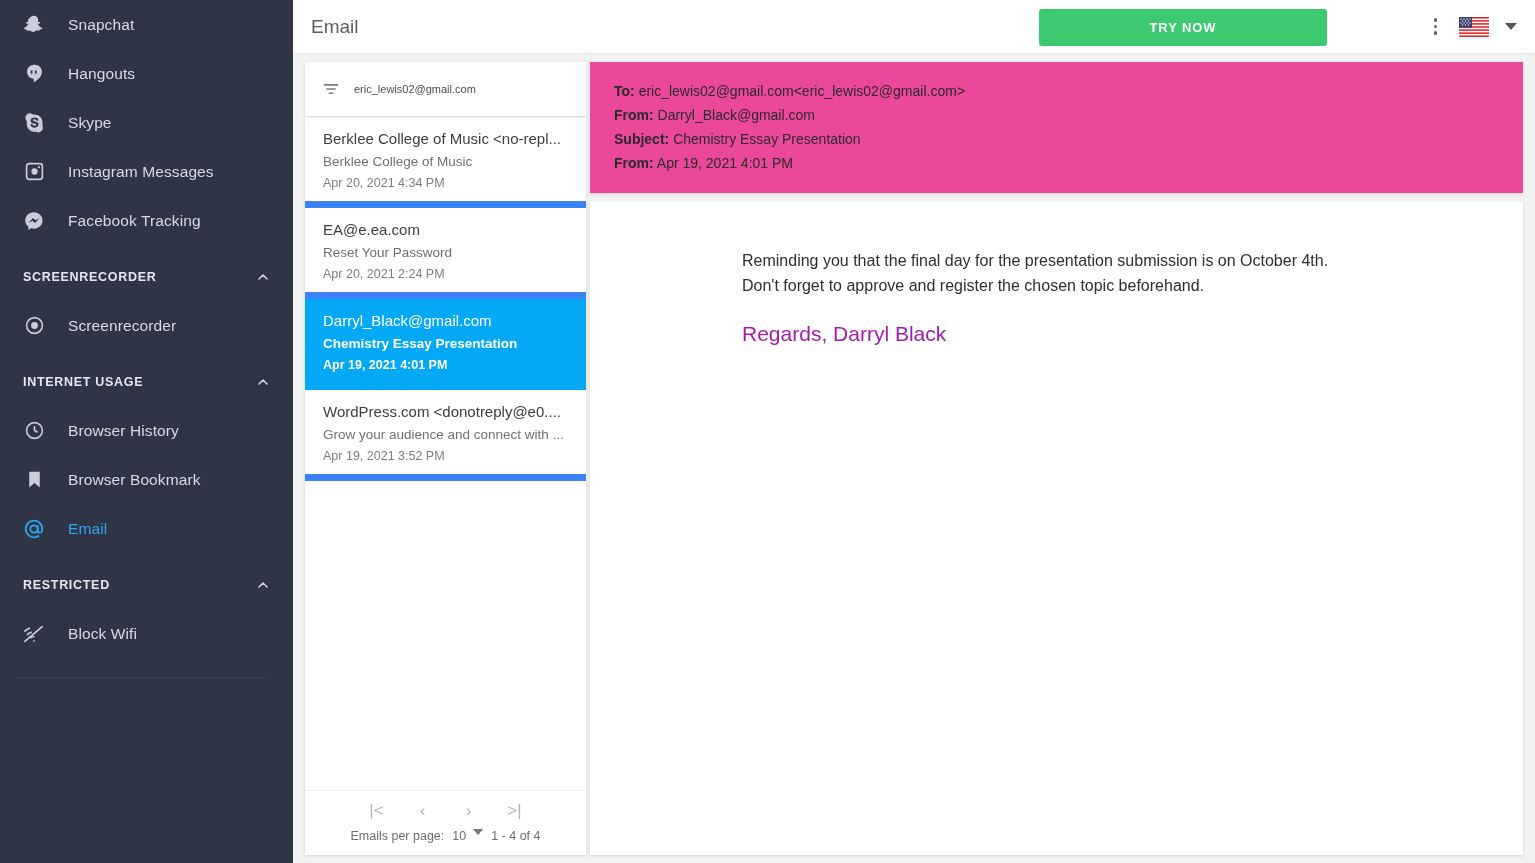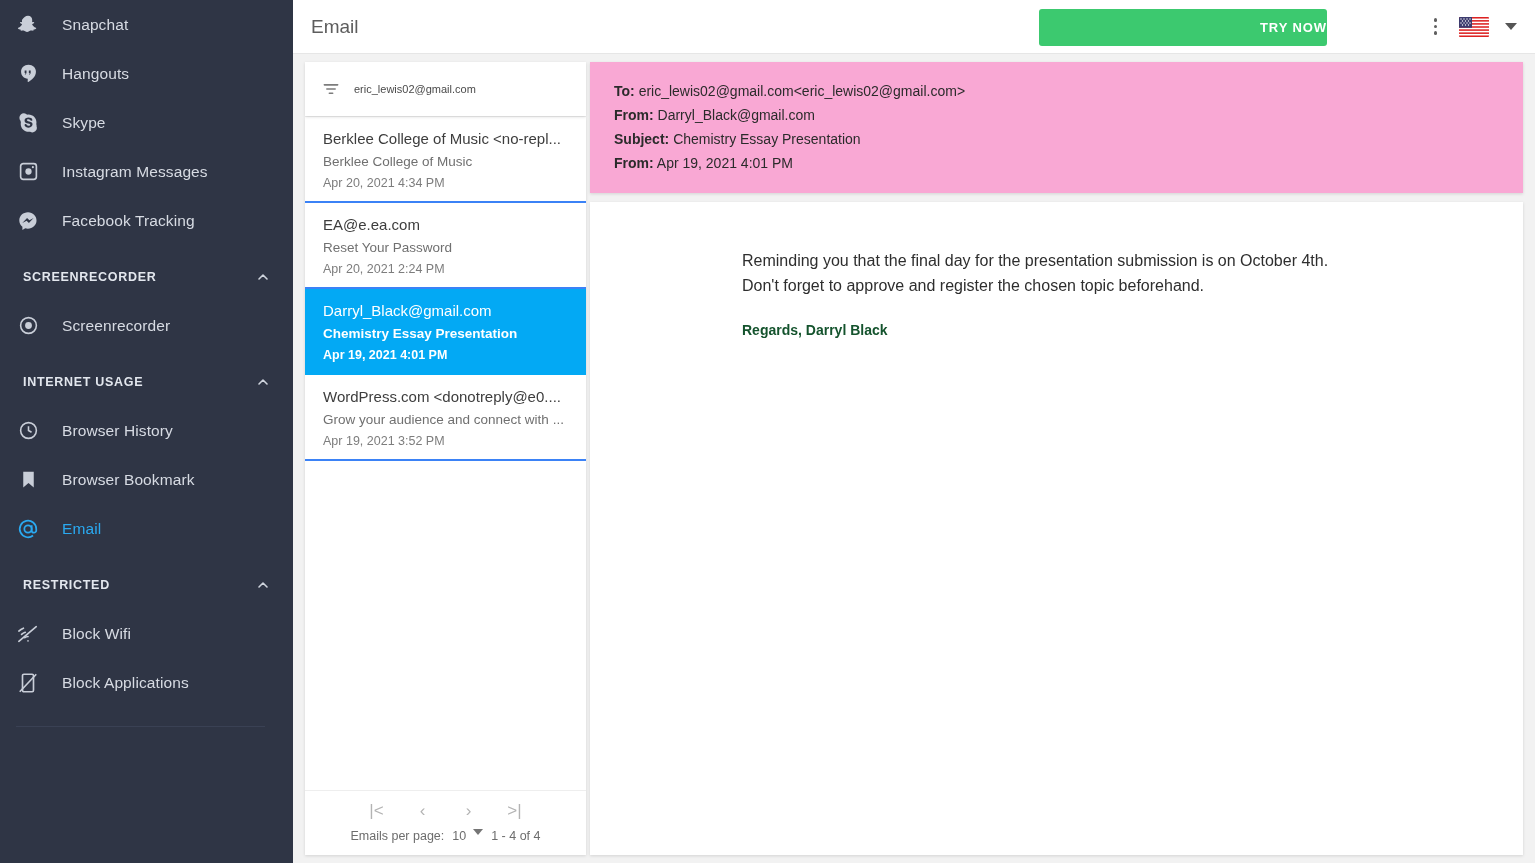--- a/index.html
+++ b/index.html
@@ -23,21 +23,21 @@
     background: #2f3545;
     height: 863px;
     overflow: hidden;
     position: relative;
     padding-top: 0px;
   }
   .nav-item {
     display: flex;
     align-items: center;
     height: 49px;
-    padding-left: 8px;
+    padding-left: 14px;
     cursor: pointer;
   }
   .nav-item .ico {
     width: 40px;
     flex: 0 0 40px;
     display: flex;
     align-items: center;
     justify-content: center;
     color: #c9ced8;
   }
@@ -106,21 +106,20 @@
     height: 37px;
     background: #3cc96f;
     color: #ffffff;
     border: none;
     border-radius: 3px;
     font-size: 13px;
     font-weight: bold;
     letter-spacing: .9px;
     cursor: pointer;
     font-family: "Liberation Sans", sans-serif;
-    text-align: right;
   }
   .topbar-right {
     margin-left: auto;
     display: flex;
     align-items: center;
     gap: 16px;
   }
   .kebab {
     display: flex;
     flex-direction: column;
@@ -174,21 +173,21 @@
     flex: 1;
     display: flex;
     flex-direction: column;
     min-height: 0;
     box-shadow: 0 1px 3px rgba(0,0,0,.13);
     margin-top: 1px;
   }
   .mail-list { flex: 1; overflow: hidden; }
   .mail-row {
     padding: 13px 18px 11px 18px;
-    border-bottom: 2px solid #3b82f6;
+    border-bottom: 7px solid #3b82f6;
     cursor: pointer;
   }
   .mail-row .sender {
     font-size: 15px;
     color: #3d3d3d;
     white-space: nowrap;
     overflow: hidden;
     text-overflow: ellipsis;
     margin-bottom: 7px;
   }
@@ -246,21 +245,21 @@
   
   .read-col {
     flex: 1;
     display: flex;
     flex-direction: column;
     min-width: 0;
     margin-left: 4px;
     padding-left: 0px;
   }
   .read-head {
-    background: #f9a8d4;
+    background: #ec4899;
     box-shadow: 0 1px 3px rgba(0,0,0,.13);
     padding: 17px 24px 18px 24px;
     margin-bottom: 9px;
   }
   .read-head .hline {
     font-size: 14px;
     color: #2b2b2b;
     line-height: 24px;
     white-space: nowrap;
     overflow: hidden;
@@ -275,23 +274,23 @@
     padding: 46px 104px 0 152px;
     overflow: hidden;
   }
   .body-text {
     font-size: 16px;
     line-height: 25px;
     color: #2e2e2e;
     max-width: 610px;
   }
   .body-sign {
-    font-size: 14px;
-    font-weight: bold;
-    color: #14532d;
+    font-size: 21px;
+    font-weight: normal;
+    color: #a21caf;
     margin-top: 24px;
   }
 </style>
 </head>
 <body>
 
 <div class="app">
 
   <aside class="sidebar">
 
@@ -407,29 +406,20 @@
       <span class="ico">
         <svg width="22" height="22" viewBox="0 0 24 24" fill="none" stroke="currentColor" stroke-width="1.8" stroke-linecap="round">
             <path d="M2 8.8a15.9 15.9 0 0 1 5-3.1"></path>
             <path d="M5 12.5a11 11 0 0 1 4-2.4"></path>
             <path d="M8.5 16a6 6 0 0 1 3.5-1.3"></path>
             <path d="M12 19.5h.01"></path>
             <line x1="2" y1="20" x2="21" y2="4"></line>
           </svg>
       </span>
       <span class="lbl">Block Wifi</span>
-    </div>
-    <div class="nav-item">
-      <span class="ico">
-        <svg width="22" height="22" viewBox="0 0 24 24" fill="none" stroke="currentColor" stroke-width="1.8">
-            <rect x="6" y="2.5" width="12" height="19" rx="1.5"></rect>
-            <line x1="3" y1="21.5" x2="21" y2="2.5"></line>
-          </svg>
-      </span>
-      <span class="lbl">Block Applications</span>
     </div>
 
     <div class="sb-divider"></div>
   </aside>
 
   <section class="main">
 
     <header class="topbar">
       <span class="topbar-title">Email</span>
       <button class="try-now">TRY NOW</button>

